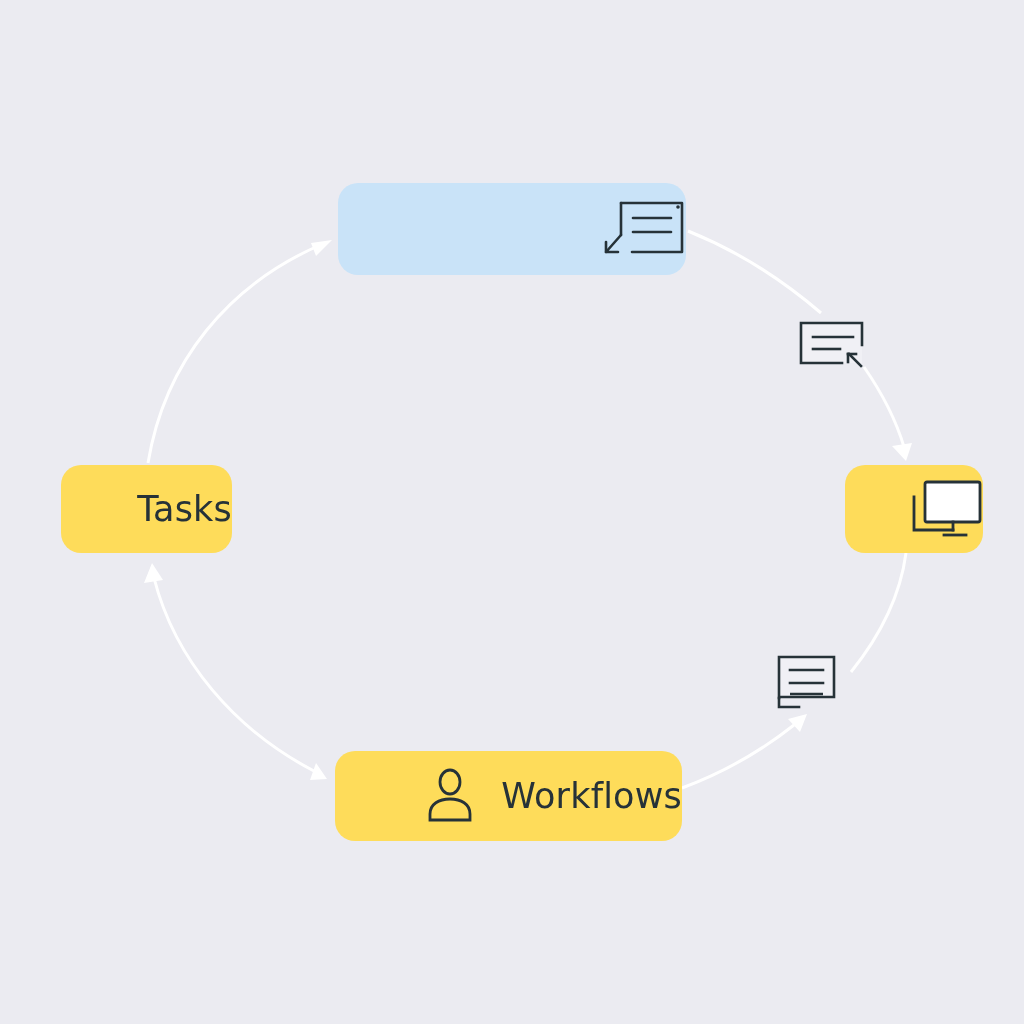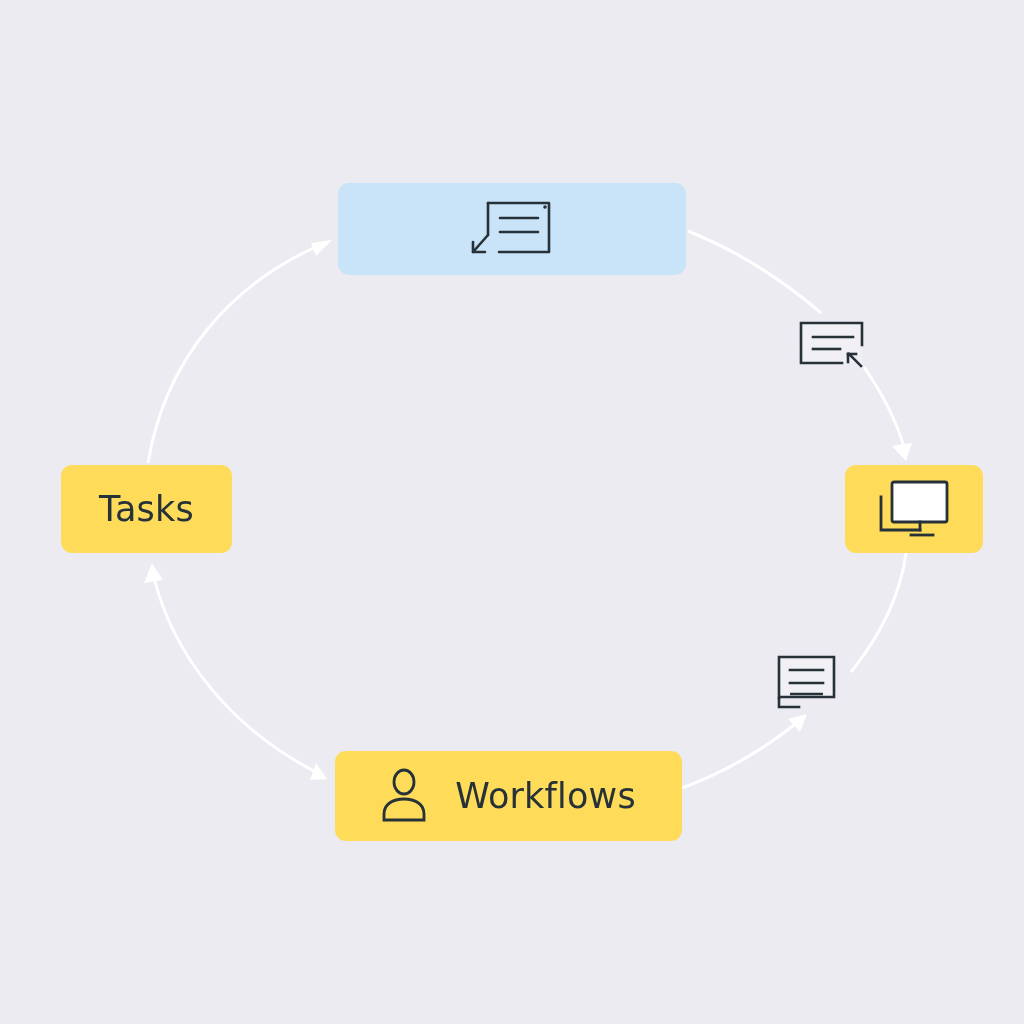--- a/index.html
+++ b/index.html
@@ -14,24 +14,24 @@
       background: #ebebf1;
       font-family: "DejaVu Sans", sans-serif;
     }
     .canvas {
       position: absolute;
       left: 0; top: 0;
       width: 1024px; height: 1024px;
     }
     .node {
       position: absolute;
-      border-radius: 11px;
+      border-radius: 20px;
       display: flex;
       align-items: center;
-      justify-content: center;
+      justify-content: flex-end;
       box-sizing: border-box;
       color: #263238;
     }
     .node.yellow { background: #fedc5a; }
     .node.blue { background: #c9e3f8; }
     .node-label {
       font-size: 35px;
       letter-spacing: 0.2px;
       color: #263238;
     }

